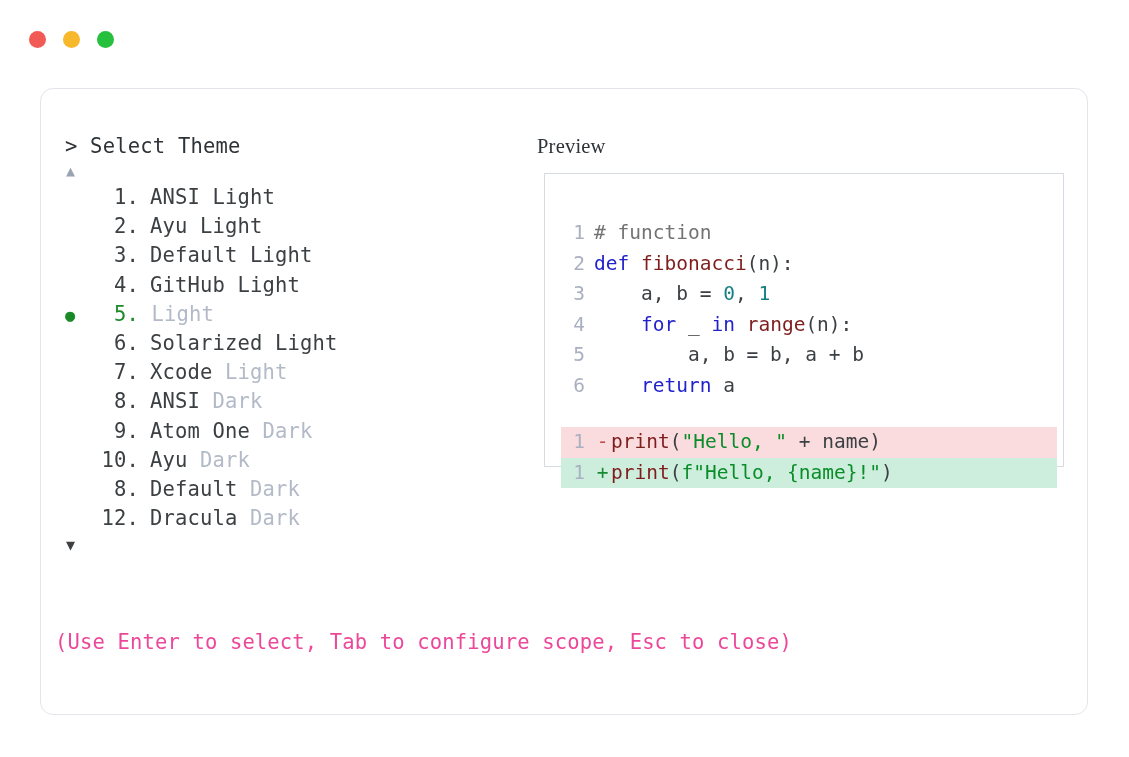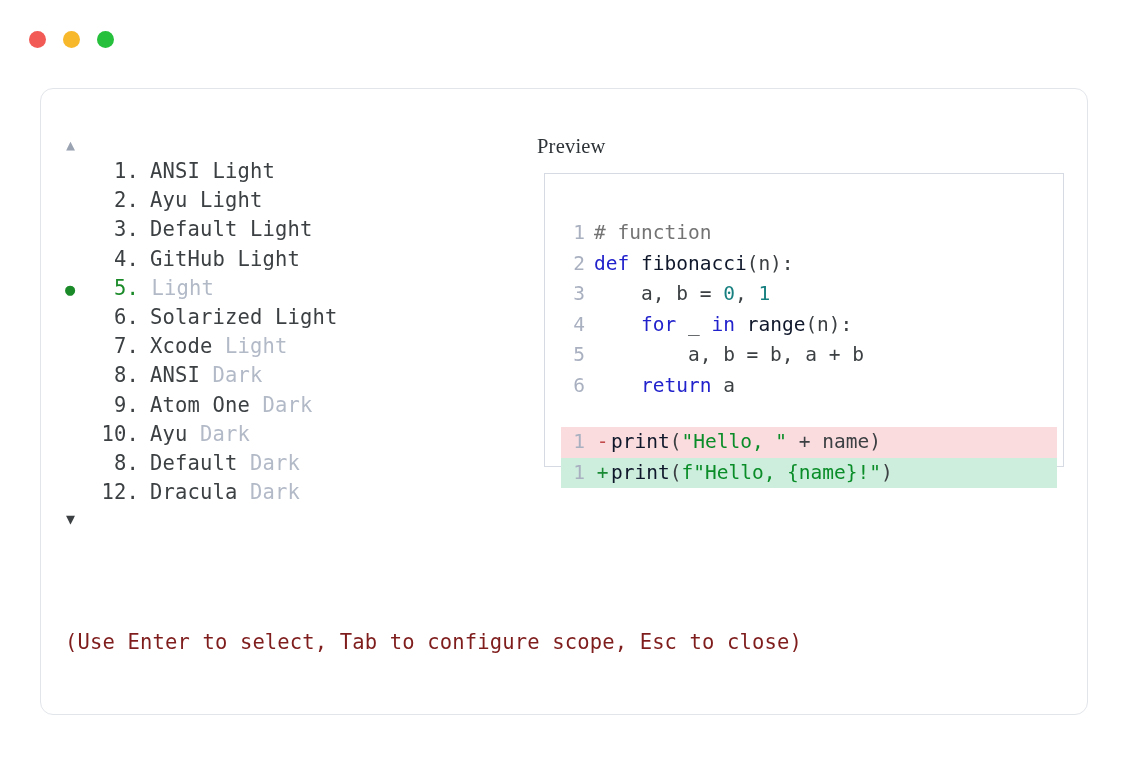--- a/index.html
+++ b/index.html
@@ -101,25 +101,25 @@
   .name-cell { color: #3c4043; padding-left: 11px; }
   .variant-cell { padding-left: 0; text-align: center; }
   .theme-row.selected .num-cell,
   .theme-row.selected .name-cell { color: #1a8a28; }
   .variant-muted { color: #b2b9c7; }
   .variant-strong { color: #3c4043; }
 
   
   .hint {
     position: absolute;
-    left: 24px;
+    left: 14px;
     top: 540px;
     font-size: 20.5px;
     line-height: 26px;
-    color: #7f1d1d;
+    color: #ec4899;
     white-space: pre;
     letter-spacing: 0.15px;
   }
 
   
   .preview-label {
     position: absolute;
     left: 496px;
     top: 44px;
     font-size: 20.5px;
@@ -162,41 +162,42 @@
   .diff-line { display: flex; align-items: baseline; height: 30.5px; }
   .diff-line.removed { background: #fadcdf; }
   .diff-line.added { background: #cdeedd; }
   .diff-sign { width: 17px; flex: 0 0 17px; text-align: center; }
   .diff-line.removed .diff-sign { color: #c24a4a; }
   .diff-line.added .diff-sign { color: #198a34; }
 
   
   .t-comment { color: #737373; }
   .t-kw      { color: #2222cc; }
-  .t-fn      { color: #0f172a; }
+  .t-fn      { color: #7f1d1d; }
   .t-num     { color: #177f7f; }
   .t-str     { color: #0a8d28; }
   .t-plain   { color: #3c4043; }
   .t-punct   { color: #3c4043; }
 </style>
 </head>
 <body>
 
 <div class="titlebar">
   <div class="dots">
     <span class="dot" style="background: rgb(242, 90, 85);"></span>
     <span class="dot" style="background: rgb(247, 184, 43);"></span>
     <span class="dot" style="background: rgb(38, 192, 60);"></span>
   </div>
 </div>
 
 <div class="card">
   <div class="card-inner">
 
     <div class="picker">
+      <div class="prompt-row">&gt; Select Theme</div>
       <div class="scroll-arrow up">▲</div>
       <ul class="theme-list" id="theme-list">
           <li class="theme-row"><span class="bullet-cell"></span><span class="num-cell">1.</span><span class="name-cell">ANSI</span><span class="variant-cell variant-strong"> Light</span></li>
           <li class="theme-row"><span class="bullet-cell"></span><span class="num-cell">2.</span><span class="name-cell">Ayu</span><span class="variant-cell variant-strong"> Light</span></li>
           <li class="theme-row"><span class="bullet-cell"></span><span class="num-cell">3.</span><span class="name-cell">Default</span><span class="variant-cell variant-strong"> Light</span></li>
           <li class="theme-row"><span class="bullet-cell"></span><span class="num-cell">4.</span><span class="name-cell">GitHub</span><span class="variant-cell variant-strong"> Light</span></li>
           <li class="theme-row selected"><span class="bullet-cell">●</span><span class="num-cell">5.</span><span class="variant-cell variant-muted"> Light</span></li>
           <li class="theme-row"><span class="bullet-cell"></span><span class="num-cell">6.</span><span class="name-cell">Solarized</span><span class="variant-cell variant-strong"> Light</span></li>
           <li class="theme-row"><span class="bullet-cell"></span><span class="num-cell">7.</span><span class="name-cell">Xcode</span><span class="variant-cell variant-muted"> Light</span></li>
           <li class="theme-row"><span class="bullet-cell"></span><span class="num-cell">8.</span><span class="name-cell">ANSI</span><span class="variant-cell variant-muted"> Dark</span></li>

